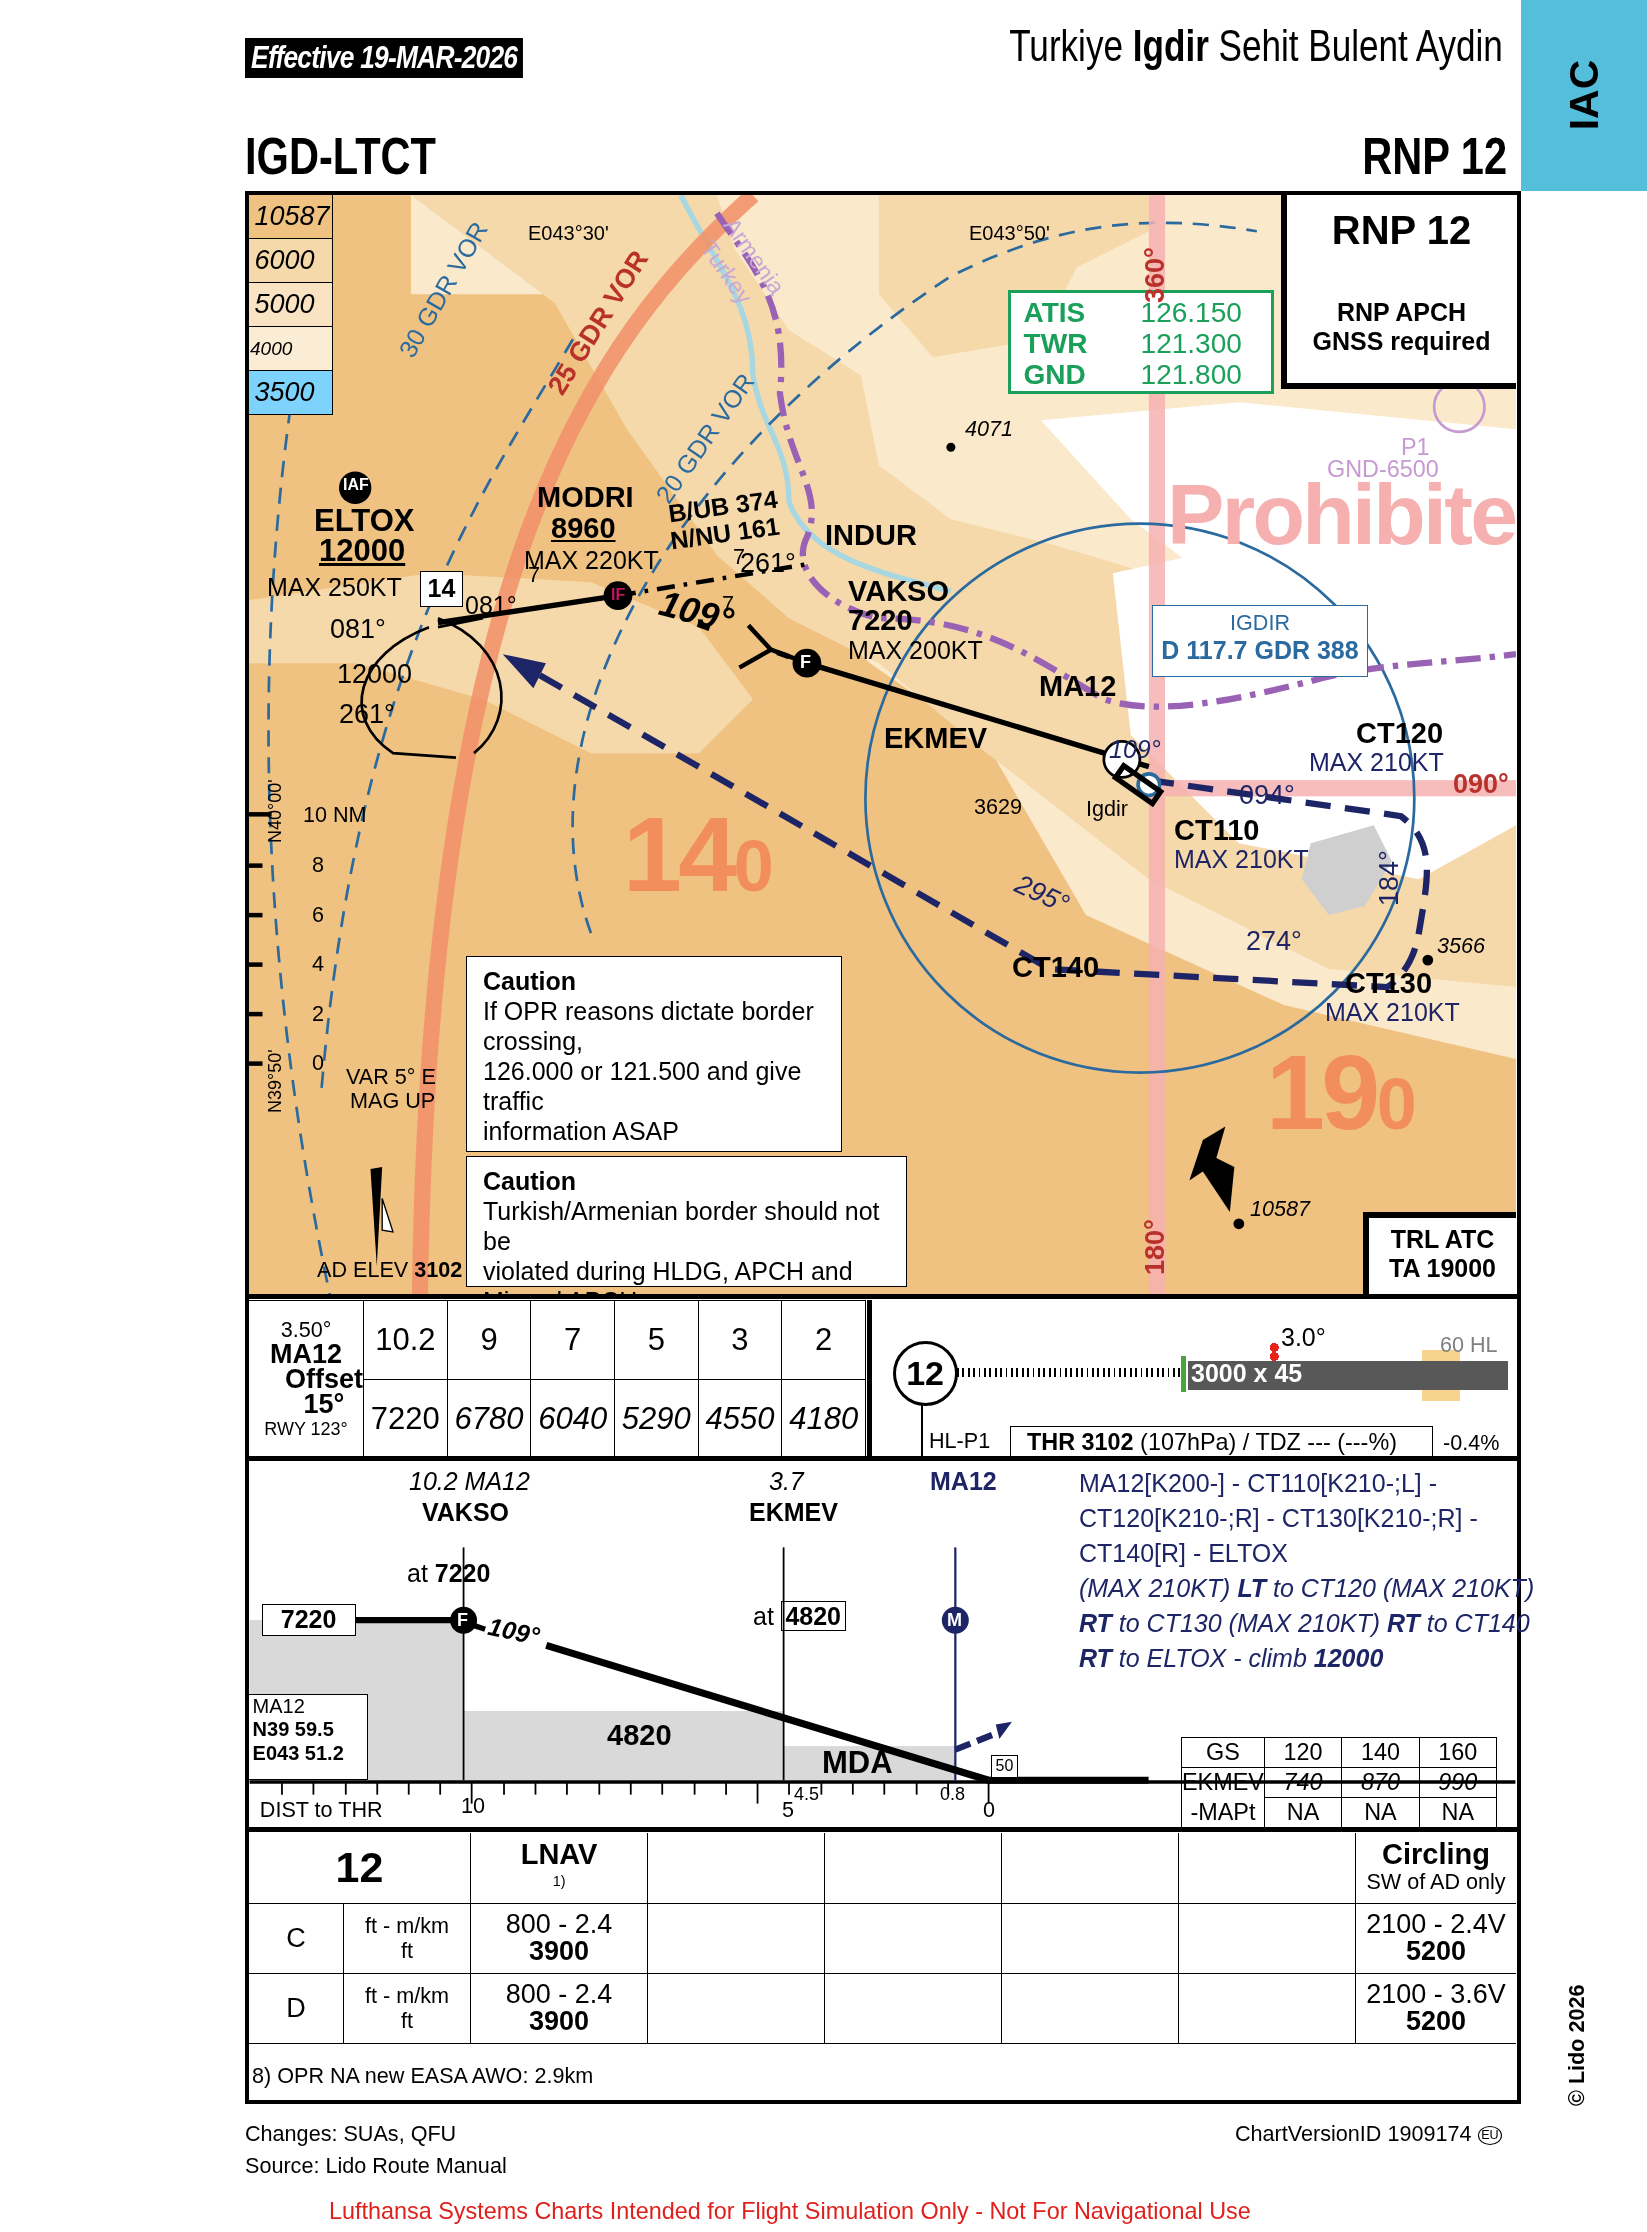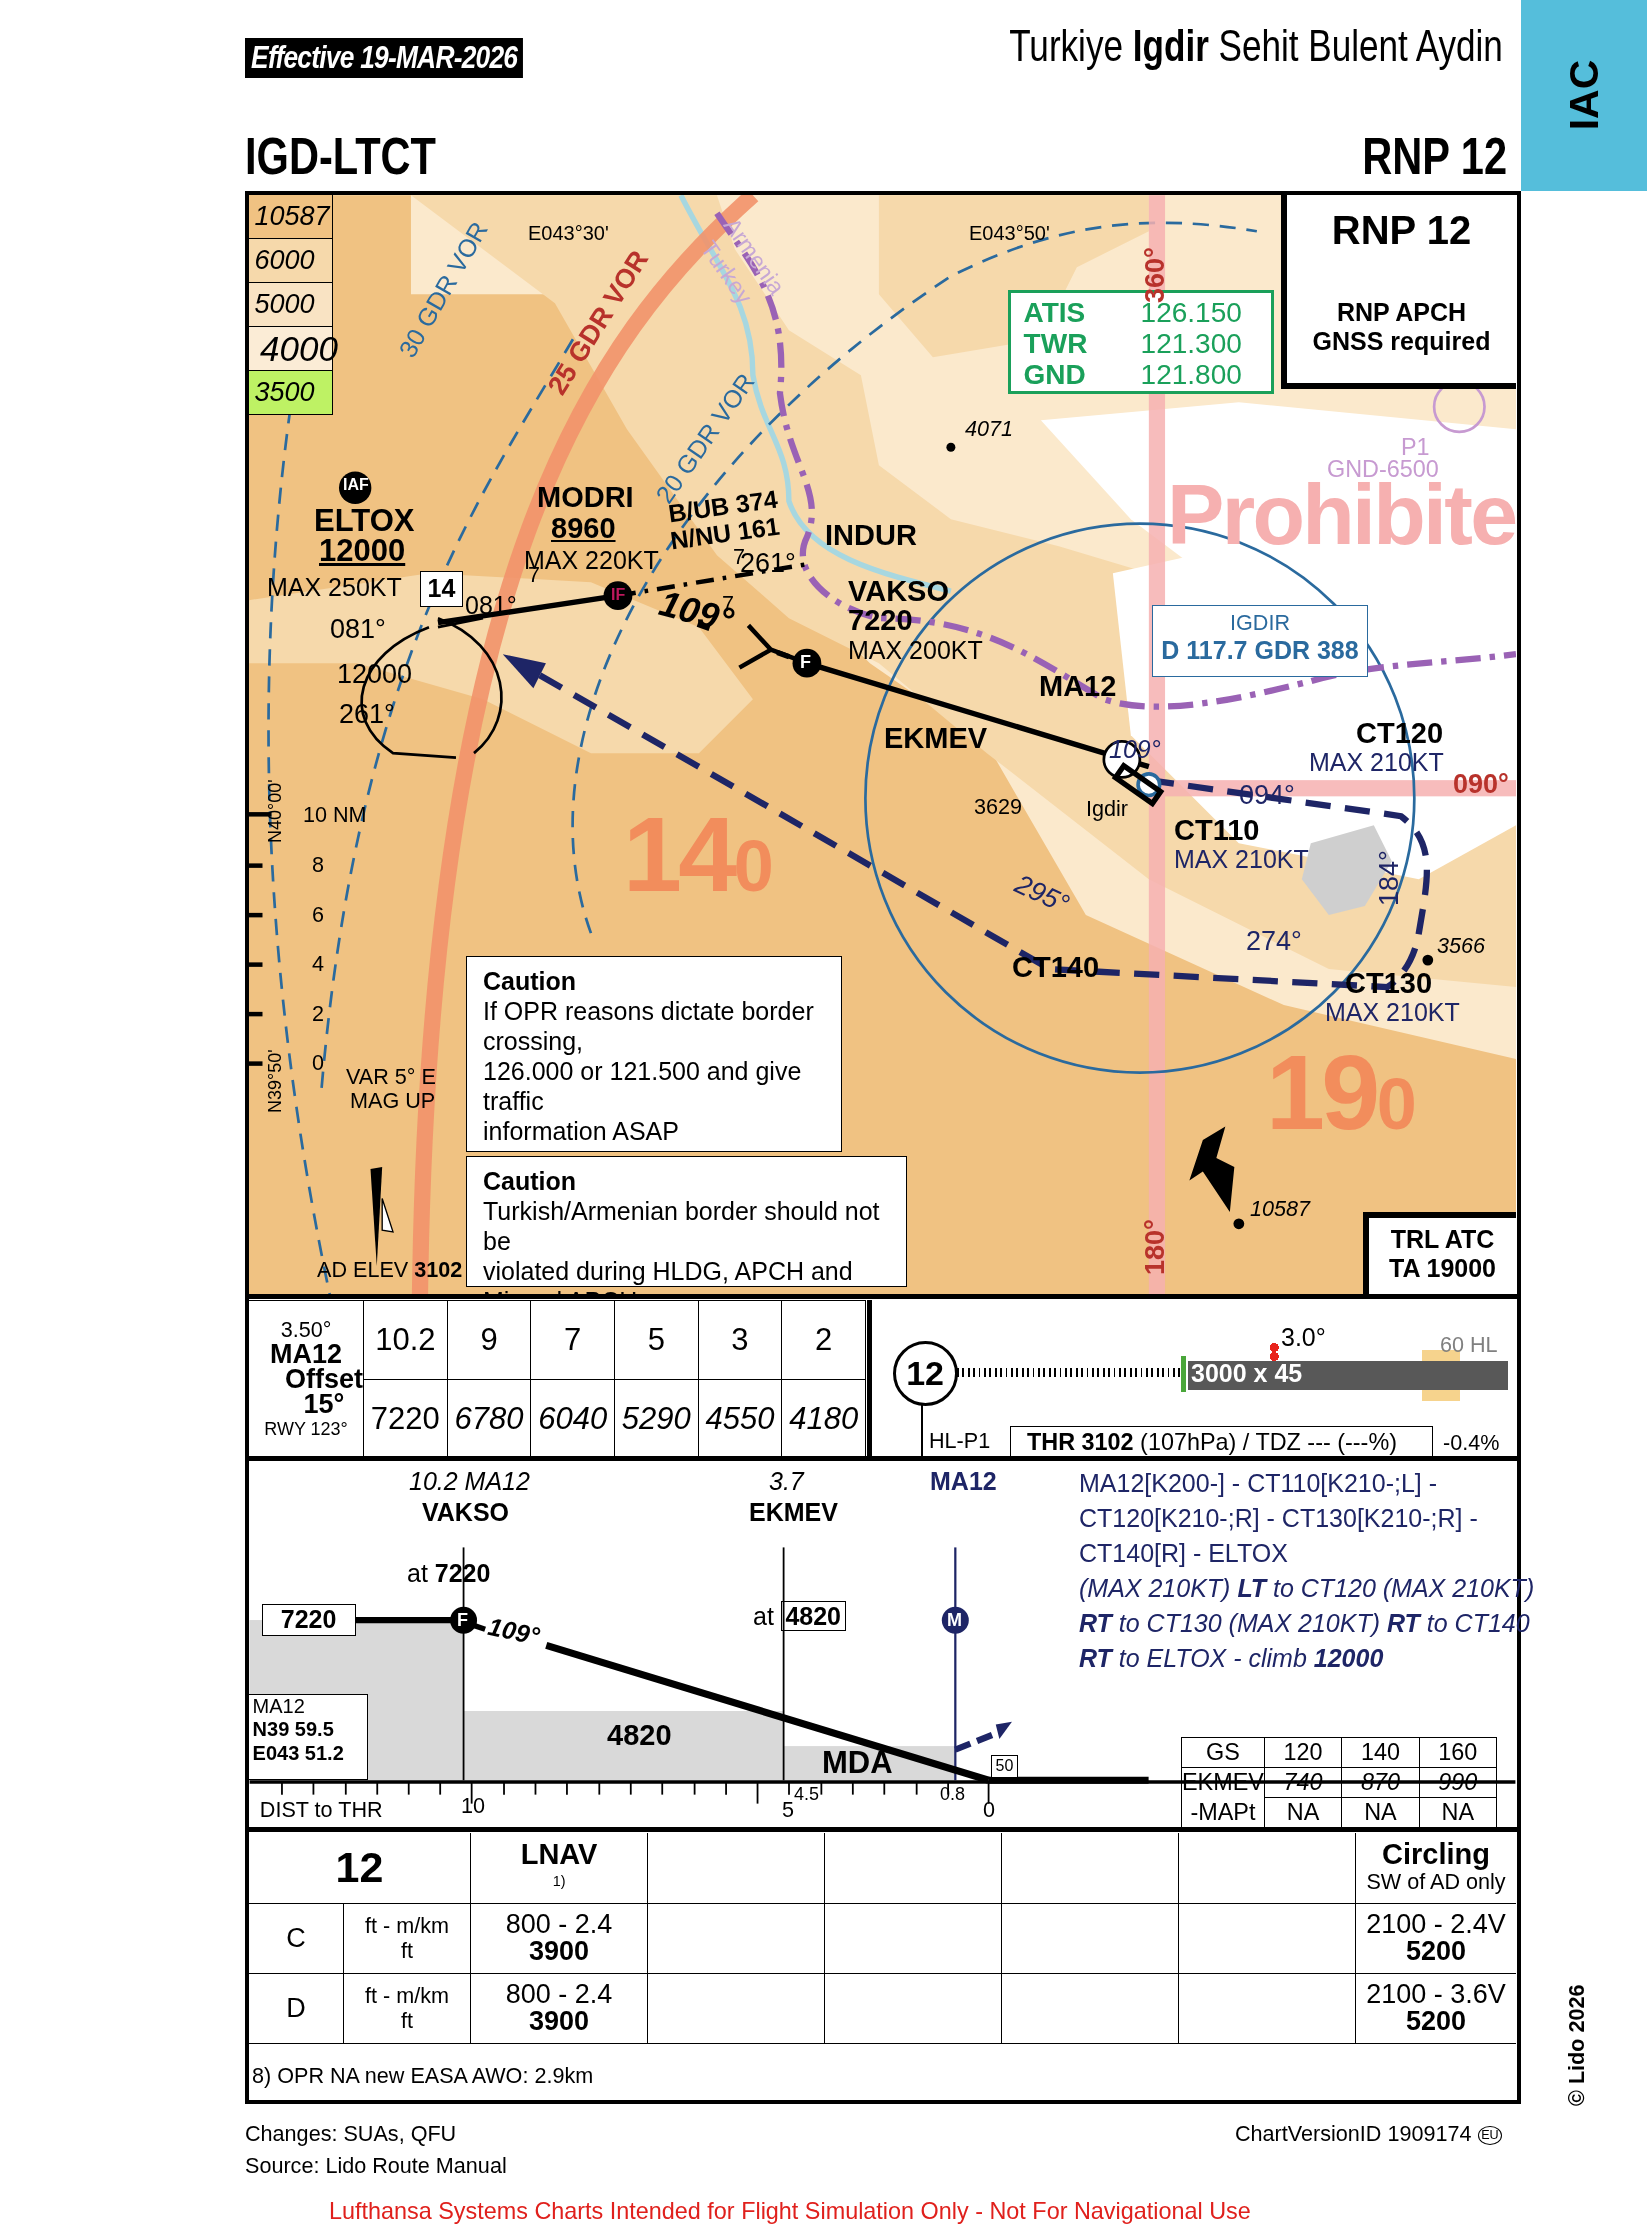--- a/index.html
+++ b/index.html
@@ -107,22 +107,22 @@
     <line x1="0" y1="965" x2="15" y2="965" stroke="#000" stroke-width="5"></line>
 
     <polygon points="135,1082 148,1080 142,1190" fill="#000"></polygon>
     <polygon points="148,1115 160,1152 148,1150" fill="#fff" stroke="#000" stroke-width="1.5"></polygon>
   </svg>
 
   <div class="abs" style="left:0;top:0;width:83px;border-right:1.8px solid #000;border-bottom:1.8px solid #000;background:#fff;">
     <div class="txt i" style="position:relative;height:43px;line-height:43px;background:#f0c282;font-size:27px;padding-left:5.4px;border-bottom:0.9px solid #000;">10587</div>
     <div class="txt i" style="position:relative;height:43px;line-height:43px;background:#f6d9ab;font-size:27px;padding-left:5.4px;border-bottom:0.9px solid #000;">6000</div>
     <div class="txt i" style="position:relative;height:43px;line-height:43px;background:#f9e3c3;font-size:27px;padding-left:5.4px;border-bottom:0.9px solid #000;">5000</div>
-    <div class="txt i" style="position:relative;height:43px;line-height:43px;background:#fbecd6;font-size:35px;padding-left:11px;border-bottom:0.9px solid #000;">4000</div>
-    <div class="txt i" style="position:relative;height:43px;line-height:43px;background:#bef264;font-size:27px;padding-left:5.4px;">3500</div>
+    <div class="txt i" style="position:relative;height:43px;line-height:43px;background:#fbecd6;font-size:19px;padding-left:1px;border-bottom:0.9px solid #000;">4000</div>
+    <div class="txt i" style="position:relative;height:43px;line-height:43px;background:#7dd3fc;font-size:27px;padding-left:5.4px;">3500</div>
   </div>
 
   <div class="txt" style="left:279px;top:27px;font-size:20px;">E043°30'</div>
   <div class="txt" style="left:720px;top:27px;font-size:20px;">E043°50'</div>
   <div class="txt" style="left:16px;top:648px;font-size:18px;transform:rotate(-90deg);transform-origin:left top;">N40°00'</div>
   <div class="txt" style="left:16px;top:918px;font-size:18px;transform:rotate(-90deg);transform-origin:left top;">N39°50'</div>
 
   <div class="txt blue" style="left:144px;top:153px;font-size:25px;transform:rotate(-60deg);transform-origin:left top;">30 GDR VOR</div>
   <div class="txt red b" style="left:293px;top:189px;font-size:27px;transform:rotate(-58deg);transform-origin:left top;">25 GDR VOR</div>
   <div class="txt blue" style="left:401px;top:297px;font-size:25px;transform:rotate(-55deg);transform-origin:left top;">20 GDR VOR</div>

